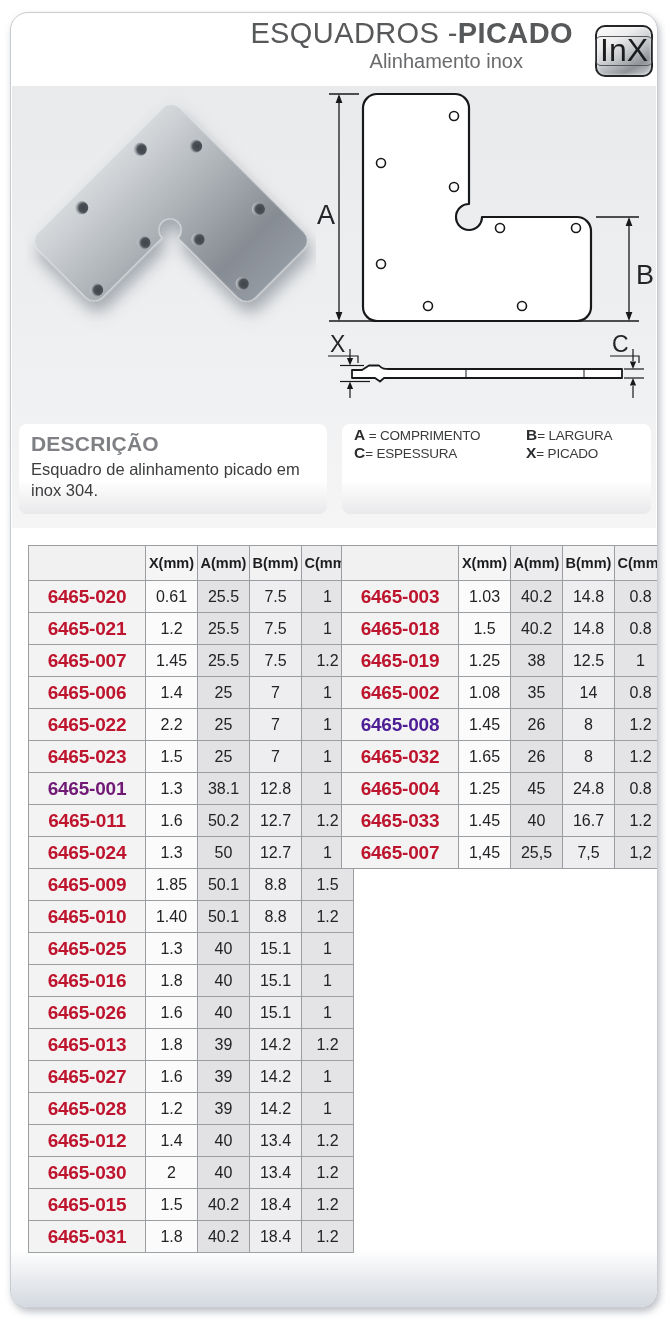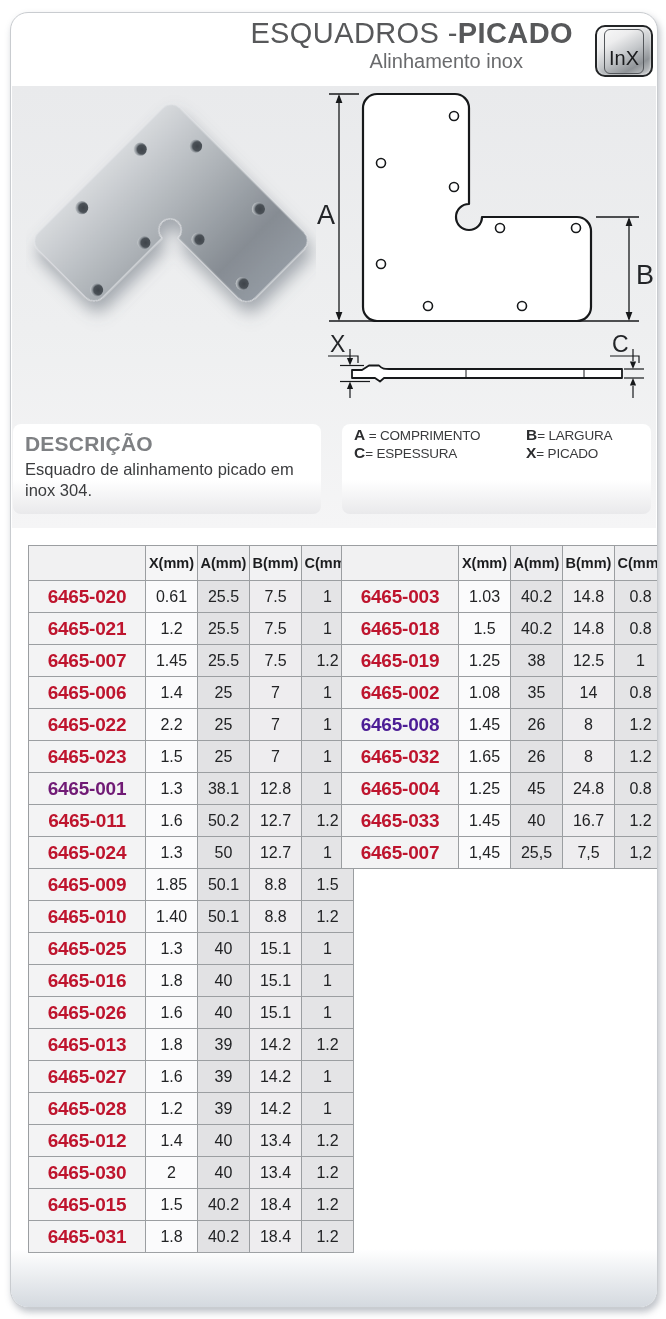--- a/index.html
+++ b/index.html
@@ -25,38 +25,38 @@
   .title .bold{font-weight:700;}
   .subtitle{font-size:20px;line-height:24px;color:#696a6c;padding-right:50px;}
   .badge{
     position:absolute;left:584px;top:12px;width:54px;height:48px;border-radius:10px;
     border:2px solid #232527;
     background:linear-gradient(150deg,#fbfbfb 0%,#ededee 30%,#c3c6c9 55%,#8f9397 78%,#cfd1d3 100%);
     box-shadow:inset 0 0 3px rgba(255,255,255,.85);
     display:flex;align-items:center;justify-content:center;
   }
   .badge-inner{
-    border:1.5px solid #53565a;border-radius:6px;padding:15px 4px 2px;
-    font-size:20px;color:#1b1c1e;font-weight:400;line-height:26px;
+    border:1.5px solid #53565a;border-radius:6px;padding:0 4px 2px;
+    font-size:32px;color:#1b1c1e;font-weight:400;line-height:26px;
   }
   
   .media-panel{
     position:absolute;left:1px;right:1px;top:73px;height:442px;
     background:linear-gradient(180deg,#e9eaec 0%,#eeeff0 55%,#f5f5f6 100%);
   }
   .photo-svg{position:absolute;left:15px;top:66px;}
   .drawing-svg{position:absolute;left:295px;top:73px;}
   .dim-label{font-family:"Liberation Sans",sans-serif;font-size:27px;fill:#232528;}
   .dim-label-sm{font-family:"Liberation Sans",sans-serif;font-size:23px;fill:#232528;}
   
   .info-box{
     position:absolute;top:411px;height:90px;border-radius:8px;
     background:linear-gradient(180deg,#ffffff 0%,#ffffff 62%,#e9e9eb 100%);
   }
-  .info-box.left{left:2px;width:308px;}
+  .info-box.left{left:8px;width:308px;}
   .info-box.right{left:331px;width:309px;}
   .info-title{font-size:21px;font-weight:700;color:#7e8083;padding:8px 12px 3px;letter-spacing:.2px;}
   .desc-body{font-size:16.5px;color:#3c3d3f;padding:0 12px;line-height:1.3;}
   .legend{display:grid;grid-template-columns:172px auto;row-gap:0;padding:2px 12px;font-size:13.5px;color:#3a3b3d;letter-spacing:-.2px;}
   .legend .item{white-space:nowrap;}
   .legend b{font-size:15.5px;color:#2c2d2f;letter-spacing:0;}
   
   .table-wrap{position:absolute;top:532px;}
   .table-wrap.left{left:17px;}
   .table-wrap.right{left:330px;}

